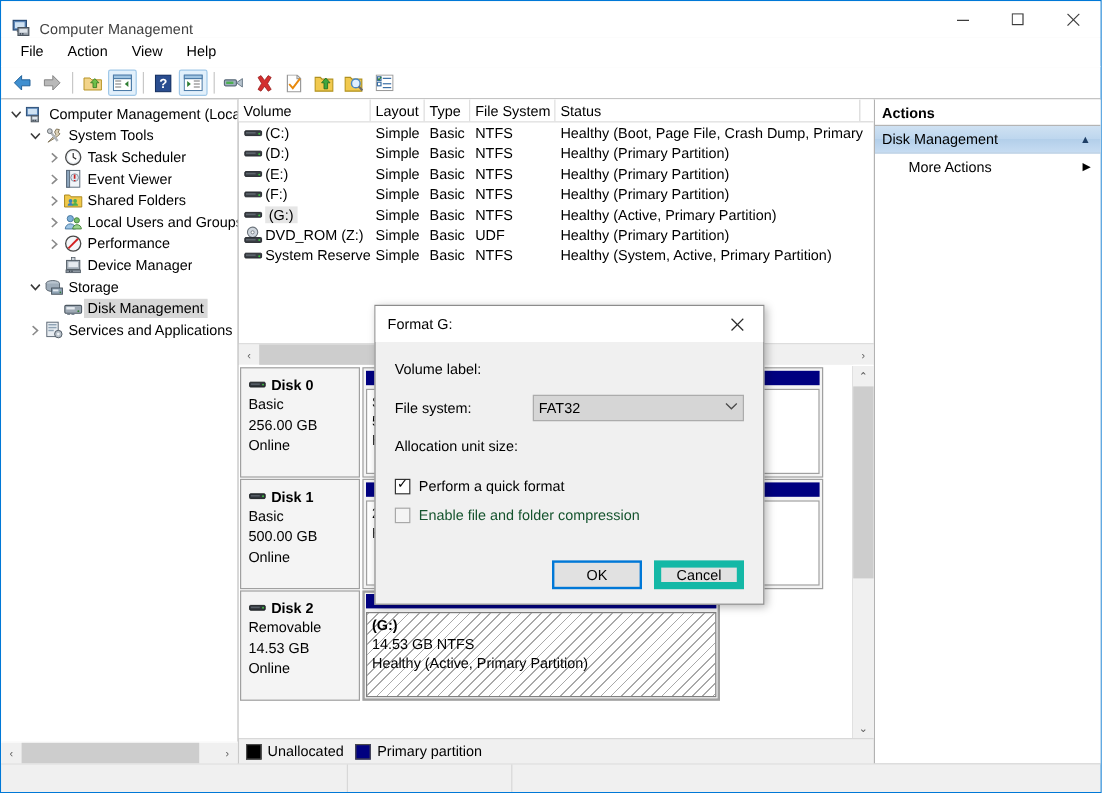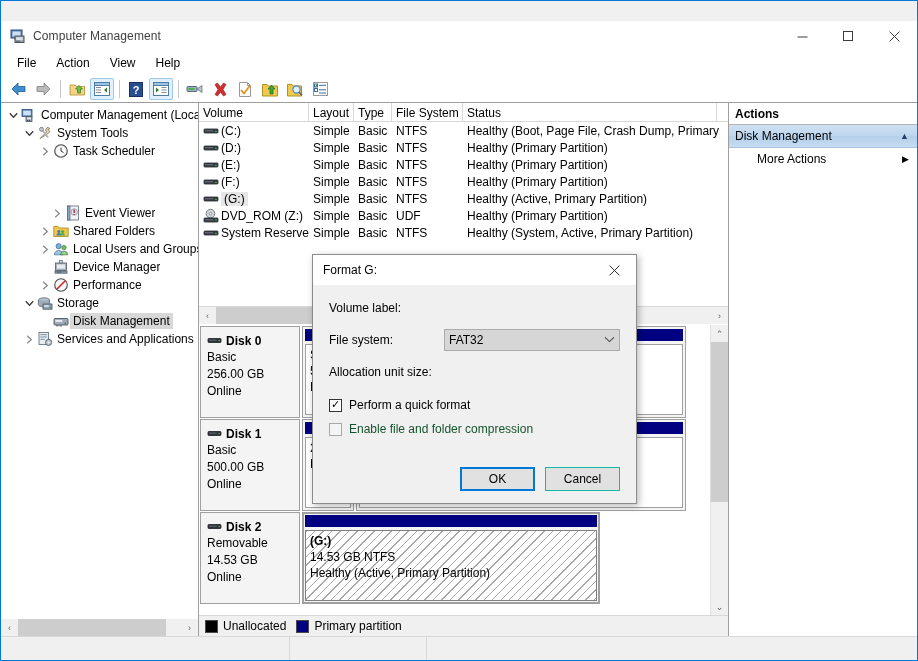--- a/index.html
+++ b/index.html
@@ -20,23 +20,22 @@
     box-sizing: border-box;
     border: 1px solid #0078d7;
     background: #f0f0f0;
     display: flex; flex-direction: column;
   }
 
   
   #titlebar {
     height: 30px; min-height: 30px;
     background: #ffffff;
-    display: flex; align-items: center;
+    display: flex; align-items: flex-end;
     position: relative;
-    margin-top: 20px;
   }
   #title-icon {
     width: 16px; height: 16px; margin-left: 9px; margin-right: 7px;
     position: relative; flex: none;
   }
   #title-text {
     font-size: 12px; color: #404040; letter-spacing: .1px;
   }
   .winbtns { position: absolute; right: 0; top: 0; height: 30px; display: flex; }
   .winbtn {
@@ -312,21 +311,21 @@
   .cbox.disabled { border-color: #a8a8a8; background: #f4f4f4; }
   .cbox .chk { color: #000; font-size: 11px; line-height: 1; margin-top: -1px; }
   .cblabel { font-size: 12px; }
   .cblabel.disabled { color: #14532d; }
   #dlg-buttons {
     position: absolute; right: 16px; bottom: 12px;
     display: flex; gap: 10px;
   }
   .dbtn {
     width: 75px; height: 24px; box-sizing: border-box;
-    background: #e1e1e1; border: 1px solid #14b8a6;
+    background: #e1e1e1; border: 6px solid #14b8a6;
     font-size: 12px; display: flex; align-items: center; justify-content: center;
     font-family: "Liberation Sans", sans-serif; color: #000;
   }
   .dbtn.default { border: 2px solid #0078d7; }
 
   
   .ic { position: absolute; left: 0; top: 0; width: 16px; height: 16px; }
 </style>
 </head>
 <body>
@@ -509,21 +508,21 @@
             </span>
             <span class="ticon">
               <svg class="ic" width="16" height="16" viewBox="0 0 16 16">
                 <circle cx="8" cy="8" r="6.3" fill="#e9eef2" stroke="#4a4a4a" stroke-width="1.1"></circle>
                 <circle cx="8" cy="8" r="4.6" fill="#ffffff"></circle>
                 <path d="M8,4.6 L8,8 L10.5,9.6" fill="none" stroke="#303030" stroke-width="1"></path>
               </svg>
             </span>
             <span class="tlabel">Task Scheduler</span>
           </div>
-          <div class="tnode" style="padding-left: 48px; margin-top: 44px;">
+          <div class="tnode" style="padding-left: 36px;">
             <span class="twisty">
               <svg width="7" height="9" viewBox="0 0 7 9">
                 <path d="M1.2,0.8 L5.3,4.5 L1.2,8.2" fill="none" stroke="#8a8a8a" stroke-width="1.3"></path>
               </svg>
             </span>
             <span class="ticon">
               <svg class="ic" width="16" height="16" viewBox="0 0 16 16">
                 <rect x="2.5" y="1" width="11" height="14" fill="#f0f4f8" stroke="#5a6a7a" stroke-width="0.8"></rect>
                 <rect x="2.5" y="1" width="2.5" height="14" fill="#8fa8bf" stroke="#5a6a7a" stroke-width="0.8"></rect>
                 <circle cx="9.2" cy="7" r="3.2" fill="#dde6ef" stroke="#7a8c9e" stroke-width="0.7"></circle>
@@ -557,48 +556,48 @@
             </span>
             <span class="ticon">
               <svg class="ic" width="16" height="16" viewBox="0 0 16 16">
                 <circle cx="5.6" cy="5.2" r="2.6" fill="#7eb0d8" stroke="#3c6c96" stroke-width="0.7"></circle>
                 <path d="M1.4,13.8 a4.3,4.3 0 0 1 8.6,0 Z" fill="#9dc5e4" stroke="#3c6c96" stroke-width="0.7"></path>
                 <circle cx="11" cy="6.6" r="2.2" fill="#76c06a" stroke="#3a7a2f" stroke-width="0.7"></circle>
                 <path d="M7.6,13.8 a3.6,3.6 0 0 1 7.2,0 Z" fill="#9ad48f" stroke="#3a7a2f" stroke-width="0.7"></path>
               </svg>
             </span>
             <span class="tlabel">Local Users and Groups</span>
+          </div>
+          <div class="tnode" style="padding-left: 36px;">
+            <span class="twisty">
+              <svg width="7" height="9" viewBox="0 0 7 9">
+                <path d="M1.2,0.8 L5.3,4.5 L1.2,8.2" fill="none" stroke="#8a8a8a" stroke-width="1.3"></path>
+              </svg>
+            </span>
+            <span class="ticon">
+              <svg class="ic" width="16" height="16" viewBox="0 0 16 16">
+                <circle cx="8" cy="8" r="6.3" fill="#f4f6f8" stroke="#4a4a4a" stroke-width="1.1"></circle>
+                <line x1="4" y1="12" x2="12" y2="4" stroke="#d42020" stroke-width="1.6"></line>
+              </svg>
+            </span>
+            <span class="tlabel">Performance</span>
           </div>
           <div class="tnode" style="padding-left: 36px;">
             <span class="twisty"></span>
             <span class="ticon">
               <svg class="ic" width="16" height="16" viewBox="0 0 16 16">
                 <rect x="2.5" y="4" width="11" height="7.5" fill="#a8b2bc" stroke="#4e5862" stroke-width="0.8"></rect>
                 <rect x="4" y="5.4" width="8" height="4.2" fill="#e6ebf0"></rect>
                 <rect x="2" y="12" width="12" height="2.2" fill="#8e98a2" stroke="#4e5862" stroke-width="0.7"></rect>
                 <circle cx="5" cy="13.1" r="0.6" fill="#303a44"></circle>
                 <circle cx="7" cy="13.1" r="0.6" fill="#303a44"></circle>
                 <rect x="6.5" y="1.5" width="3" height="2.5" fill="#cfd6dc" stroke="#4e5862" stroke-width="0.6"></rect>
               </svg>
             </span>
             <span class="tlabel">Device Manager</span>
-          </div>
-          <div class="tnode" style="padding-left: 36px;">
-            <span class="twisty">
-              <svg width="7" height="9" viewBox="0 0 7 9">
-                <path d="M1.2,0.8 L5.3,4.5 L1.2,8.2" fill="none" stroke="#8a8a8a" stroke-width="1.3"></path>
-              </svg>
-            </span>
-            <span class="ticon">
-              <svg class="ic" width="16" height="16" viewBox="0 0 16 16">
-                <circle cx="8" cy="8" r="6.3" fill="#f4f6f8" stroke="#4a4a4a" stroke-width="1.1"></circle>
-                <line x1="4" y1="12" x2="12" y2="4" stroke="#d42020" stroke-width="1.6"></line>
-              </svg>
-            </span>
-            <span class="tlabel">Performance</span>
           </div>
           <div class="tnode" style="padding-left: 20px;">
             <span class="twisty">
               <svg width="9" height="7" viewBox="0 0 9 7">
                 <path d="M0.8,1.2 L4.5,5.3 L8.2,1.2" fill="none" stroke="#3a3a3a" stroke-width="1.3"></path>
               </svg>
             </span>
             <span class="ticon">
               <svg class="ic" width="16" height="16" viewBox="0 0 16 16">
                 <ellipse cx="7" cy="5.2" rx="5.6" ry="2.4" fill="#b9c4cf" stroke="#5a6570" stroke-width="0.8"></ellipse>

